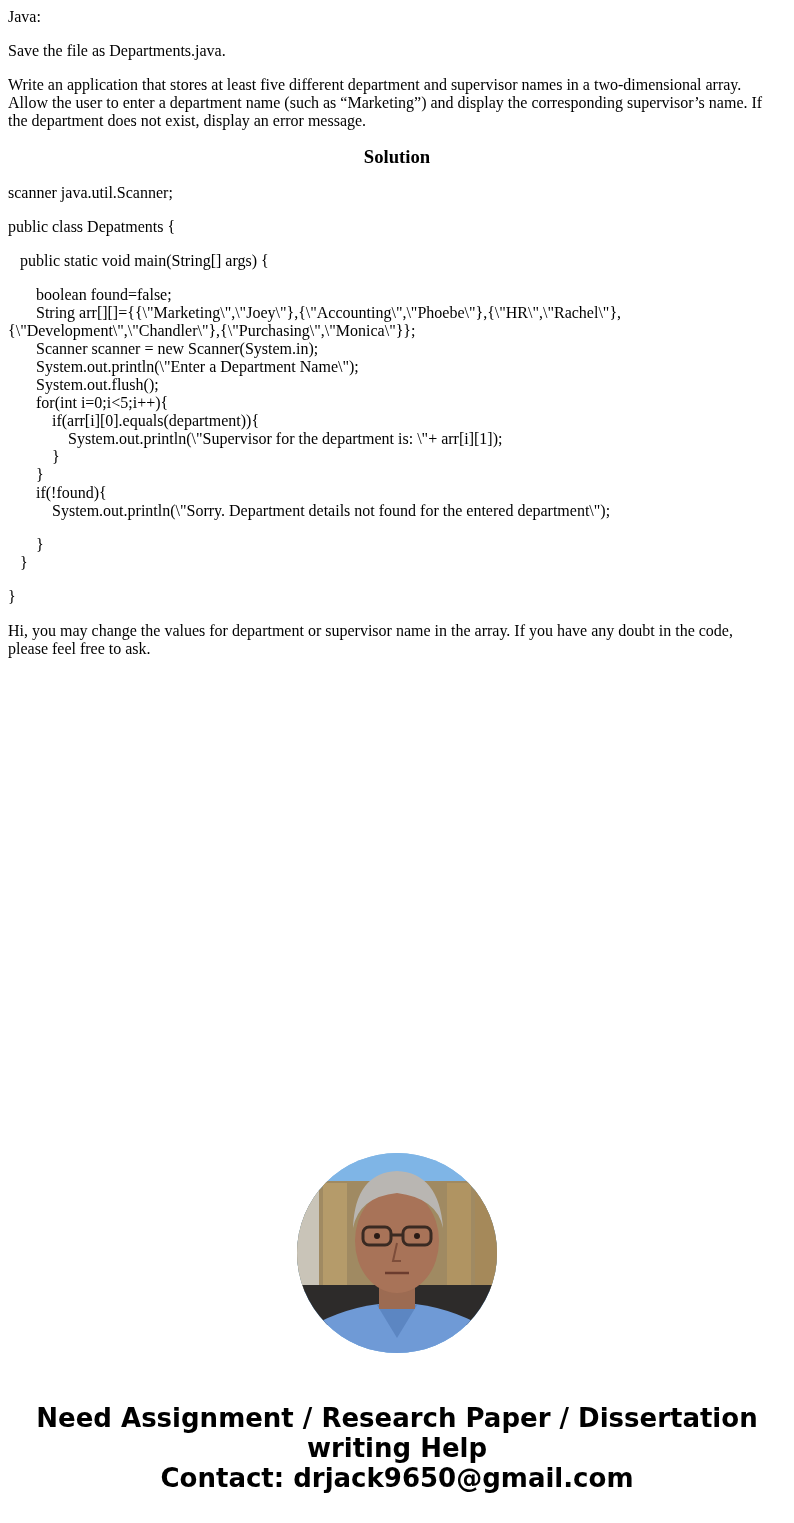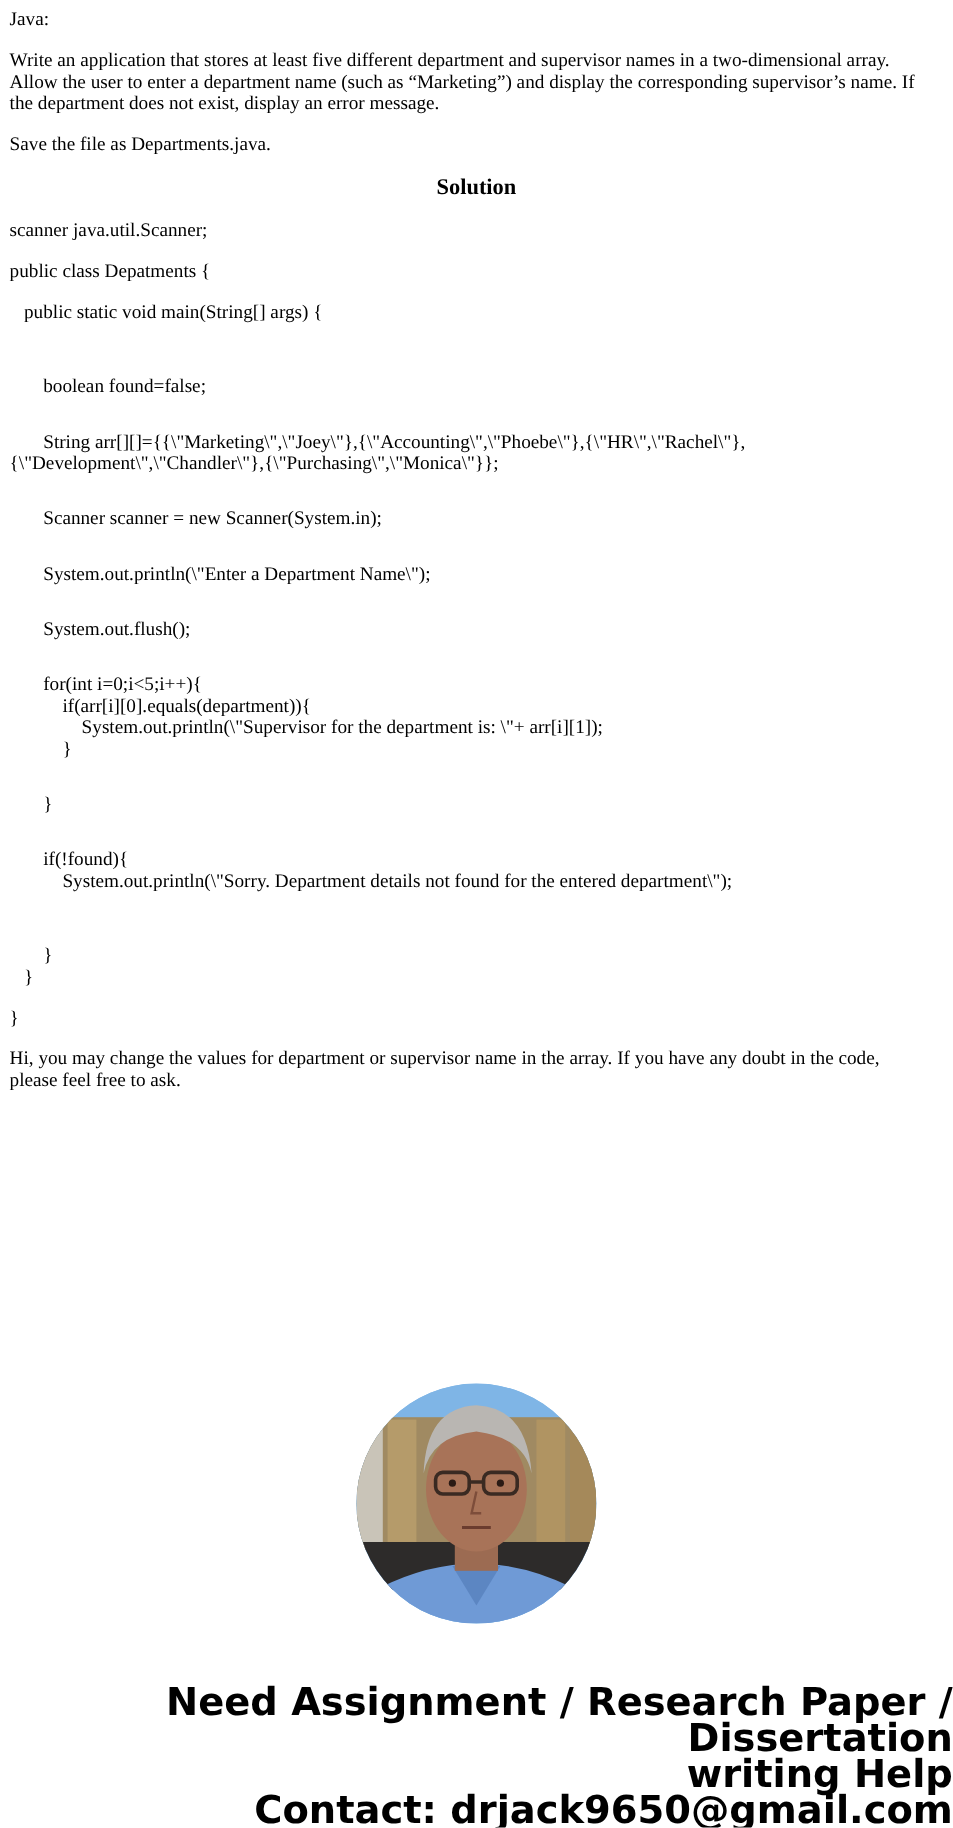--- a/index.html
+++ b/index.html
@@ -18,56 +18,56 @@
   h3 {
     font-size: 18.7px;
     font-weight: bold;
     margin: 0 0 16px 0;
     line-height: 22px;
     text-align: center;
   }
   .code-line { white-space: pre-wrap; min-height: 18px; }
   .gap { height: 16px; }
   .i1 { padding-left: 12px; }
-  .i2 { padding-left: 28px; margin-top: 28px; }
+  .i2 { padding-left: 28px; }
   .i3 { padding-left: 44px; }
   .i4 { padding-left: 60px; }
 
   .avatar {
     position: absolute;
     left: 297px;
     top: 1153px;
     width: 200px;
     height: 200px;
     border-radius: 50%;
     overflow: hidden;
     background: #7fb5e6;
   }
   .avatar svg { display: block; }
 
   .promo {
     position: absolute;
     left: 0;
     top: 1403px;
     width: 794px;
-    text-align: right;
+    text-align: center;
     font-family: "DejaVu Sans", "Liberation Sans", sans-serif;
     font-weight: bold;
-    font-size: 32px;
+    font-size: 26px;
     line-height: 30px;
     color: #000;
   }
 </style>
 </head>
 <body>
 
 <div class="content">
   <p>Java:</p>
+  <p>Save the file as Departments.java.</p>
   <p>Write an application that stores at least five different department and supervisor names in a two-dimensional array. Allow the user to enter a department name (such as “Marketing”) and display the corresponding supervisor’s name. If the department does not exist, display an error message.</p>
-  <p>Save the file as Departments.java.</p>
 
   <h3>Solution</h3>
 
   <div>
     <div class="code-line">scanner java.util.Scanner;</div>
     <div class="gap"></div>
     <div class="code-line">public class Depatments {</div>
     <div class="gap"></div>
     <div class="code-line i1">public static void main(String[] args) {</div>
     <div class="gap"></div>

